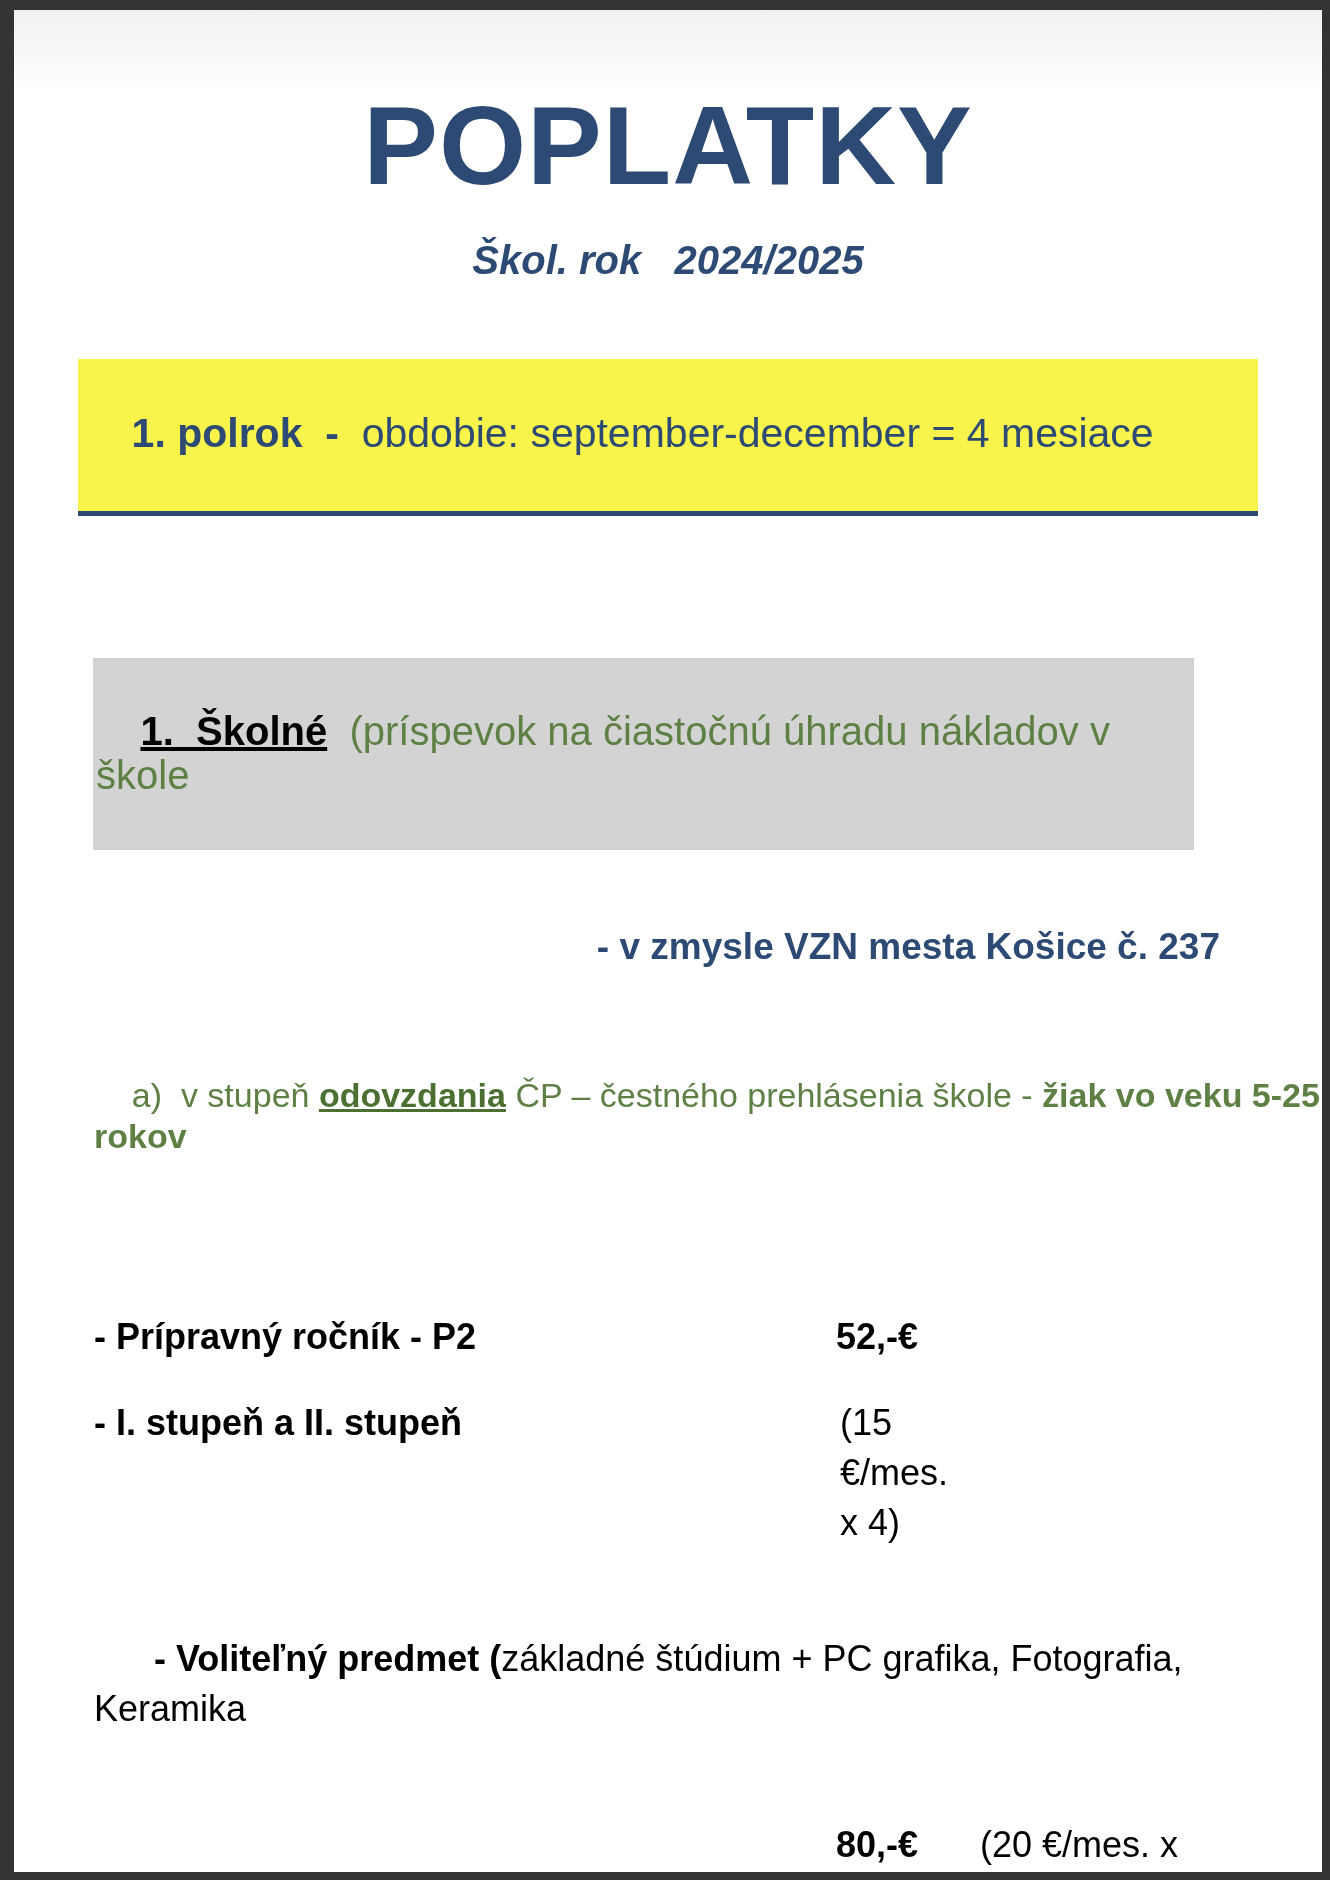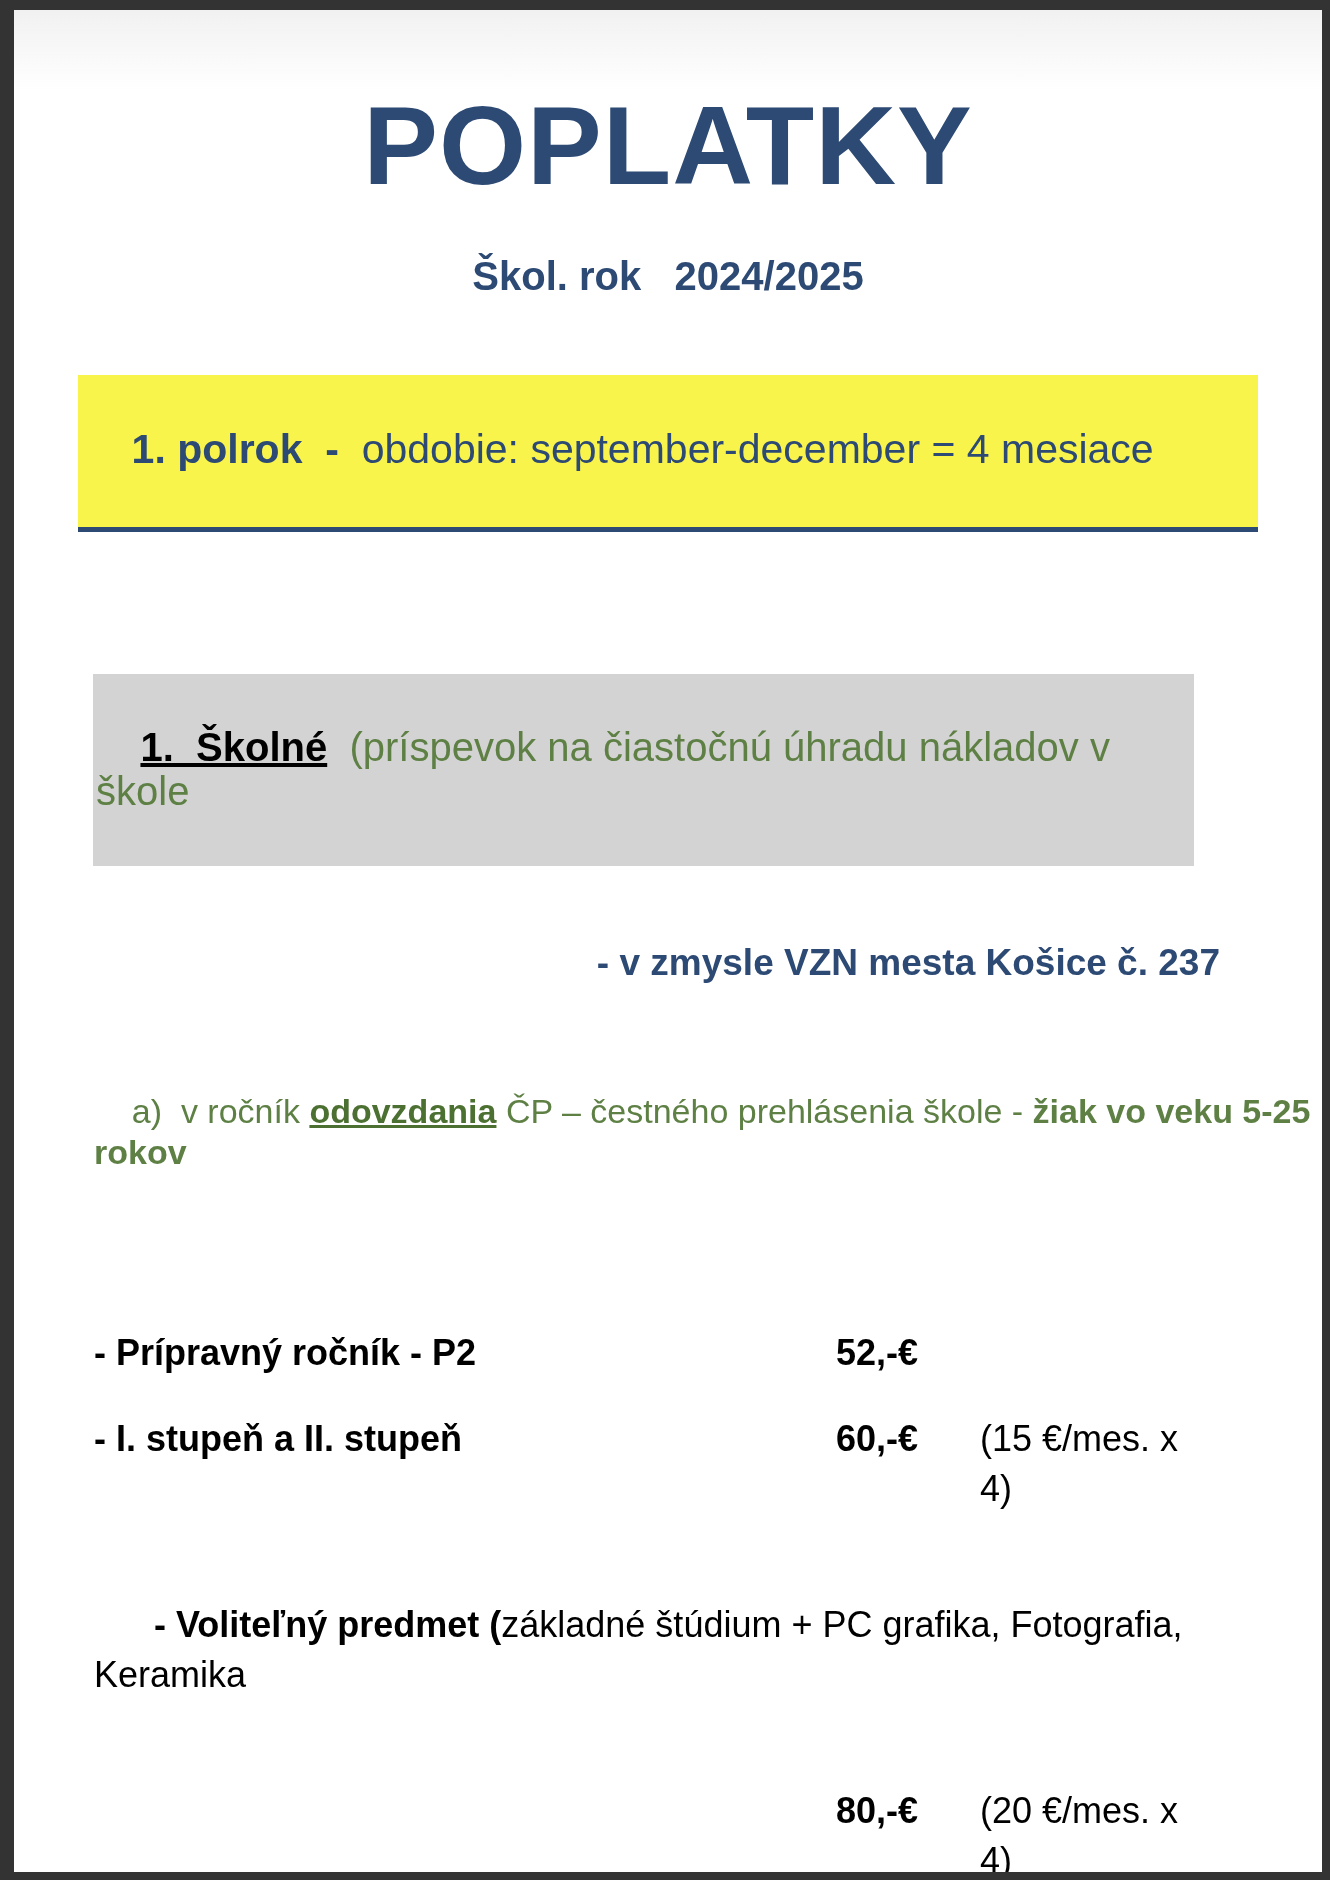--- a/index.html
+++ b/index.html
@@ -17,22 +17,22 @@
     overflow:hidden;
     white-space:pre-wrap;
   }
   .title{
     padding-top:26px;
     text-align:center;
     font-size:112px;font-weight:800;letter-spacing:1px;line-height:1.0;
     color:var(--navy);
   }
   .subtitle{
-    margin-top:16px;text-align:center;
-    font-size:40px;font-weight:bold;color:var(--navy);
+    text-align:center;
+    font-size:40px;font-weight:bold;color:var(--navy);font-style:italic;
   }
   .banner{
     box-sizing:border-box;
     margin:22px 0 0 64px;width:1180px;
     background:var(--yellow);
     border-bottom:5px solid var(--navy);
     padding:4px 0 7px 8px;
     font-size:41px;color:var(--navy);
     line-height:1.15;
   }
@@ -76,31 +76,30 @@
     <span class="b1">1. polrok  -</span><span>  obdobie: september-december = 4 mesiace</span>
   </div>
 
   <div class="s1-heading">
     <span class="h-black">1.  Školné</span><span class="h-green">  (príspevok na čiastočnú úhradu nákladov v škole</span>
   </div>
 
   <div class="vzn">- v zmysle VZN mesta Košice č. 237</div>
 
   <div class="case-line">
-    <span>a)</span><span>  v ročník </span><span class="kw">odovzdania</span><span> ČP – čestného prehlásenia škole - </span><span class="tail">žiak vo veku 5-25 rokov</span>
+    <span>a)</span><span>  v stupeň </span><span class="kw">odovzdania</span><span> ČP – čestného prehlásenia škole - </span><span class="tail">žiak vo veku 5-25 rokov</span>
   </div>
 
   <div class="rows">
     <div class="row bold">
       <span class="label">- Prípravný ročník - P2</span>
       <span class="price">52,-€</span>
     </div>
     <div class="row bold">
       <span class="label">- I. stupeň a II. stupeň</span>
-      <span class="price">60,-€</span>
       <span class="calc">(15 €/mes. x 4)</span>
     </div>
     <div class="row full">
       <span class="lb-bold">- Voliteľný predmet (</span><span>základné štúdium + PC grafika, Fotografia, Keramika</span>
     </div>
     <div class="row bold">
       <span class="label"></span>
       <span class="price">80,-€</span>
       <span class="calc">(20 €/mes. x 4)</span>
     </div>

